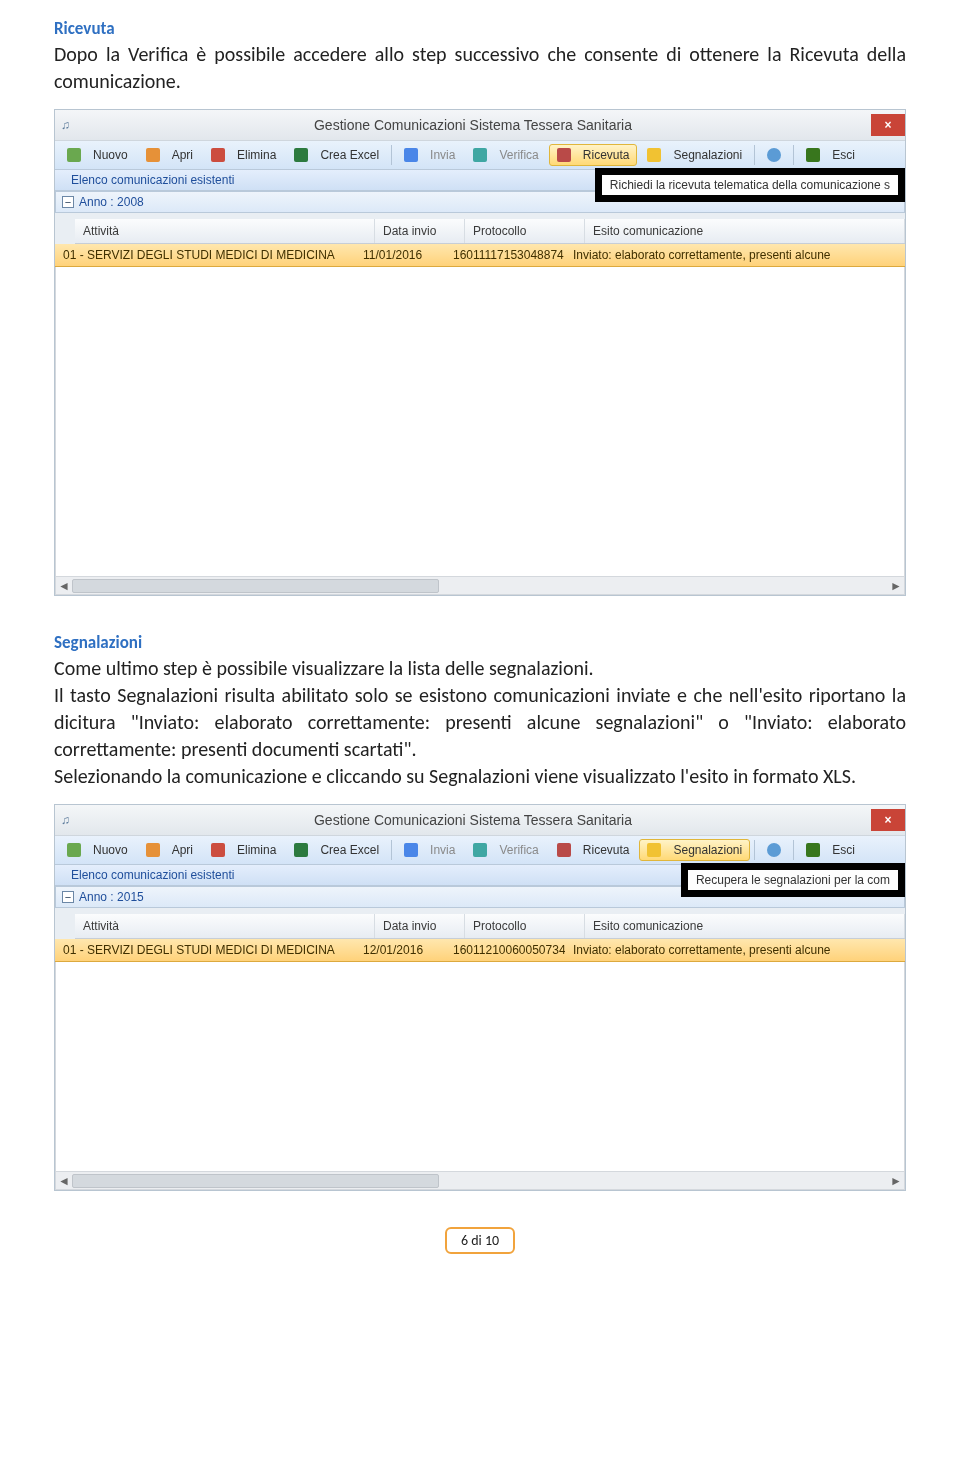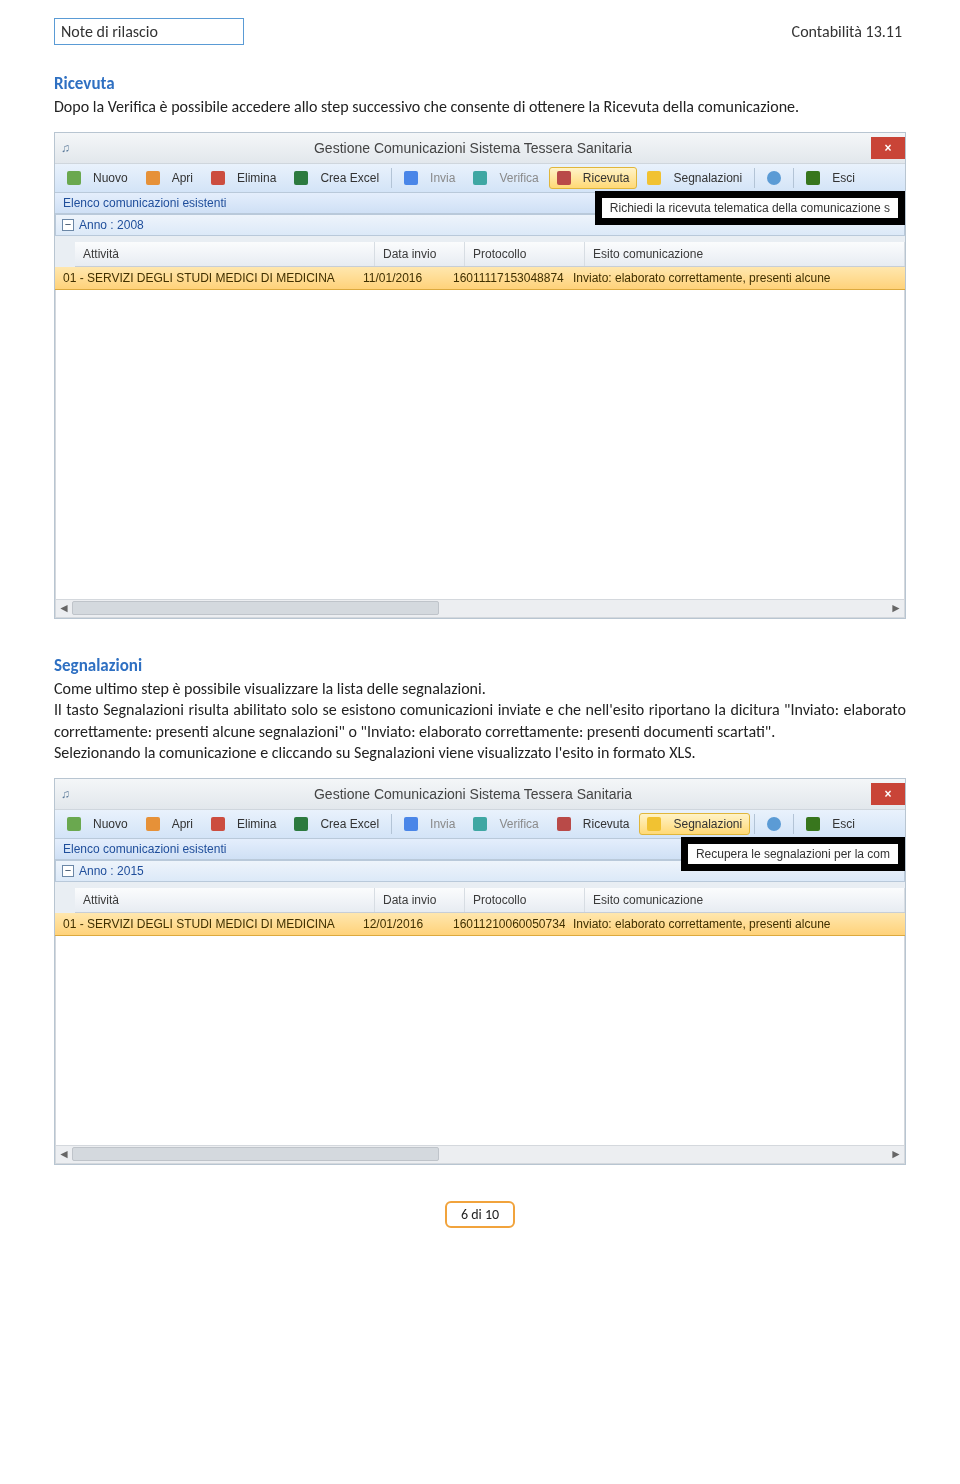--- a/index.html
+++ b/index.html
@@ -34,21 +34,21 @@
     padding-right: 4px;
   }
 
   .section-title {
     color: #2f70c2;
     font-weight: bold;
     font-size: 17px;
     margin-bottom: 2px;
   }
   .body-text {
-    font-size: 16px;
+    font-size: 20px;
     line-height: 1.35;
     text-align: justify;
     margin-bottom: 14px;
   }
 
   
   .app {
     border: 1px solid #b8c5d1;
     background: #e9eef3;
     margin-bottom: 36px;
@@ -106,21 +106,21 @@
   .tool.disabled { color: #8a8a8a; }
   .tool-sep {
     width: 1px; height: 20px;
     background: #b3c4d6;
     margin: 0 2px;
   }
   .subbar {
     background: linear-gradient(#e4eefc,#cfe0f5);
     color: #1f4e9b;
     font-size: 12px;
-    padding: 3px 8px;
+    padding: 3px 16px;
     border-bottom: 1px solid #b9c9da;
   }
   .tooltip-strip {
     background: #fdfdfd;
     border: 7px solid #000000;
     padding: 3px 8px;
     font-size: 12px;
     color: #333;
     margin-left: auto;
     position: absolute;
@@ -223,24 +223,20 @@
     padding: 3px 0;
     font-size: 14px;
     background: #fff;
   }
 </style>
 </head>
 <body>
 
 <div class="page">
 
-  <div class="topbar">
-    <div class="topbar-left">Note di rilascio</div>
-    <div class="topbar-right">Contabilità 13.11</div>
-  </div>
 
   <div class="section-title">Ricevuta</div>
   <div class="body-text">
     <span>Dopo la Verifica è possibile accedere allo step successivo che consente di ottenere la Ricevuta della comunicazione.</span><br>
   </div>
 
   <div class="app app-rel">
     <div class="app-titlebar">
       <span class="music-icon">♫</span>
       <div class="title">Gestione Comunicazioni Sistema Tessera Sanitaria</div>

